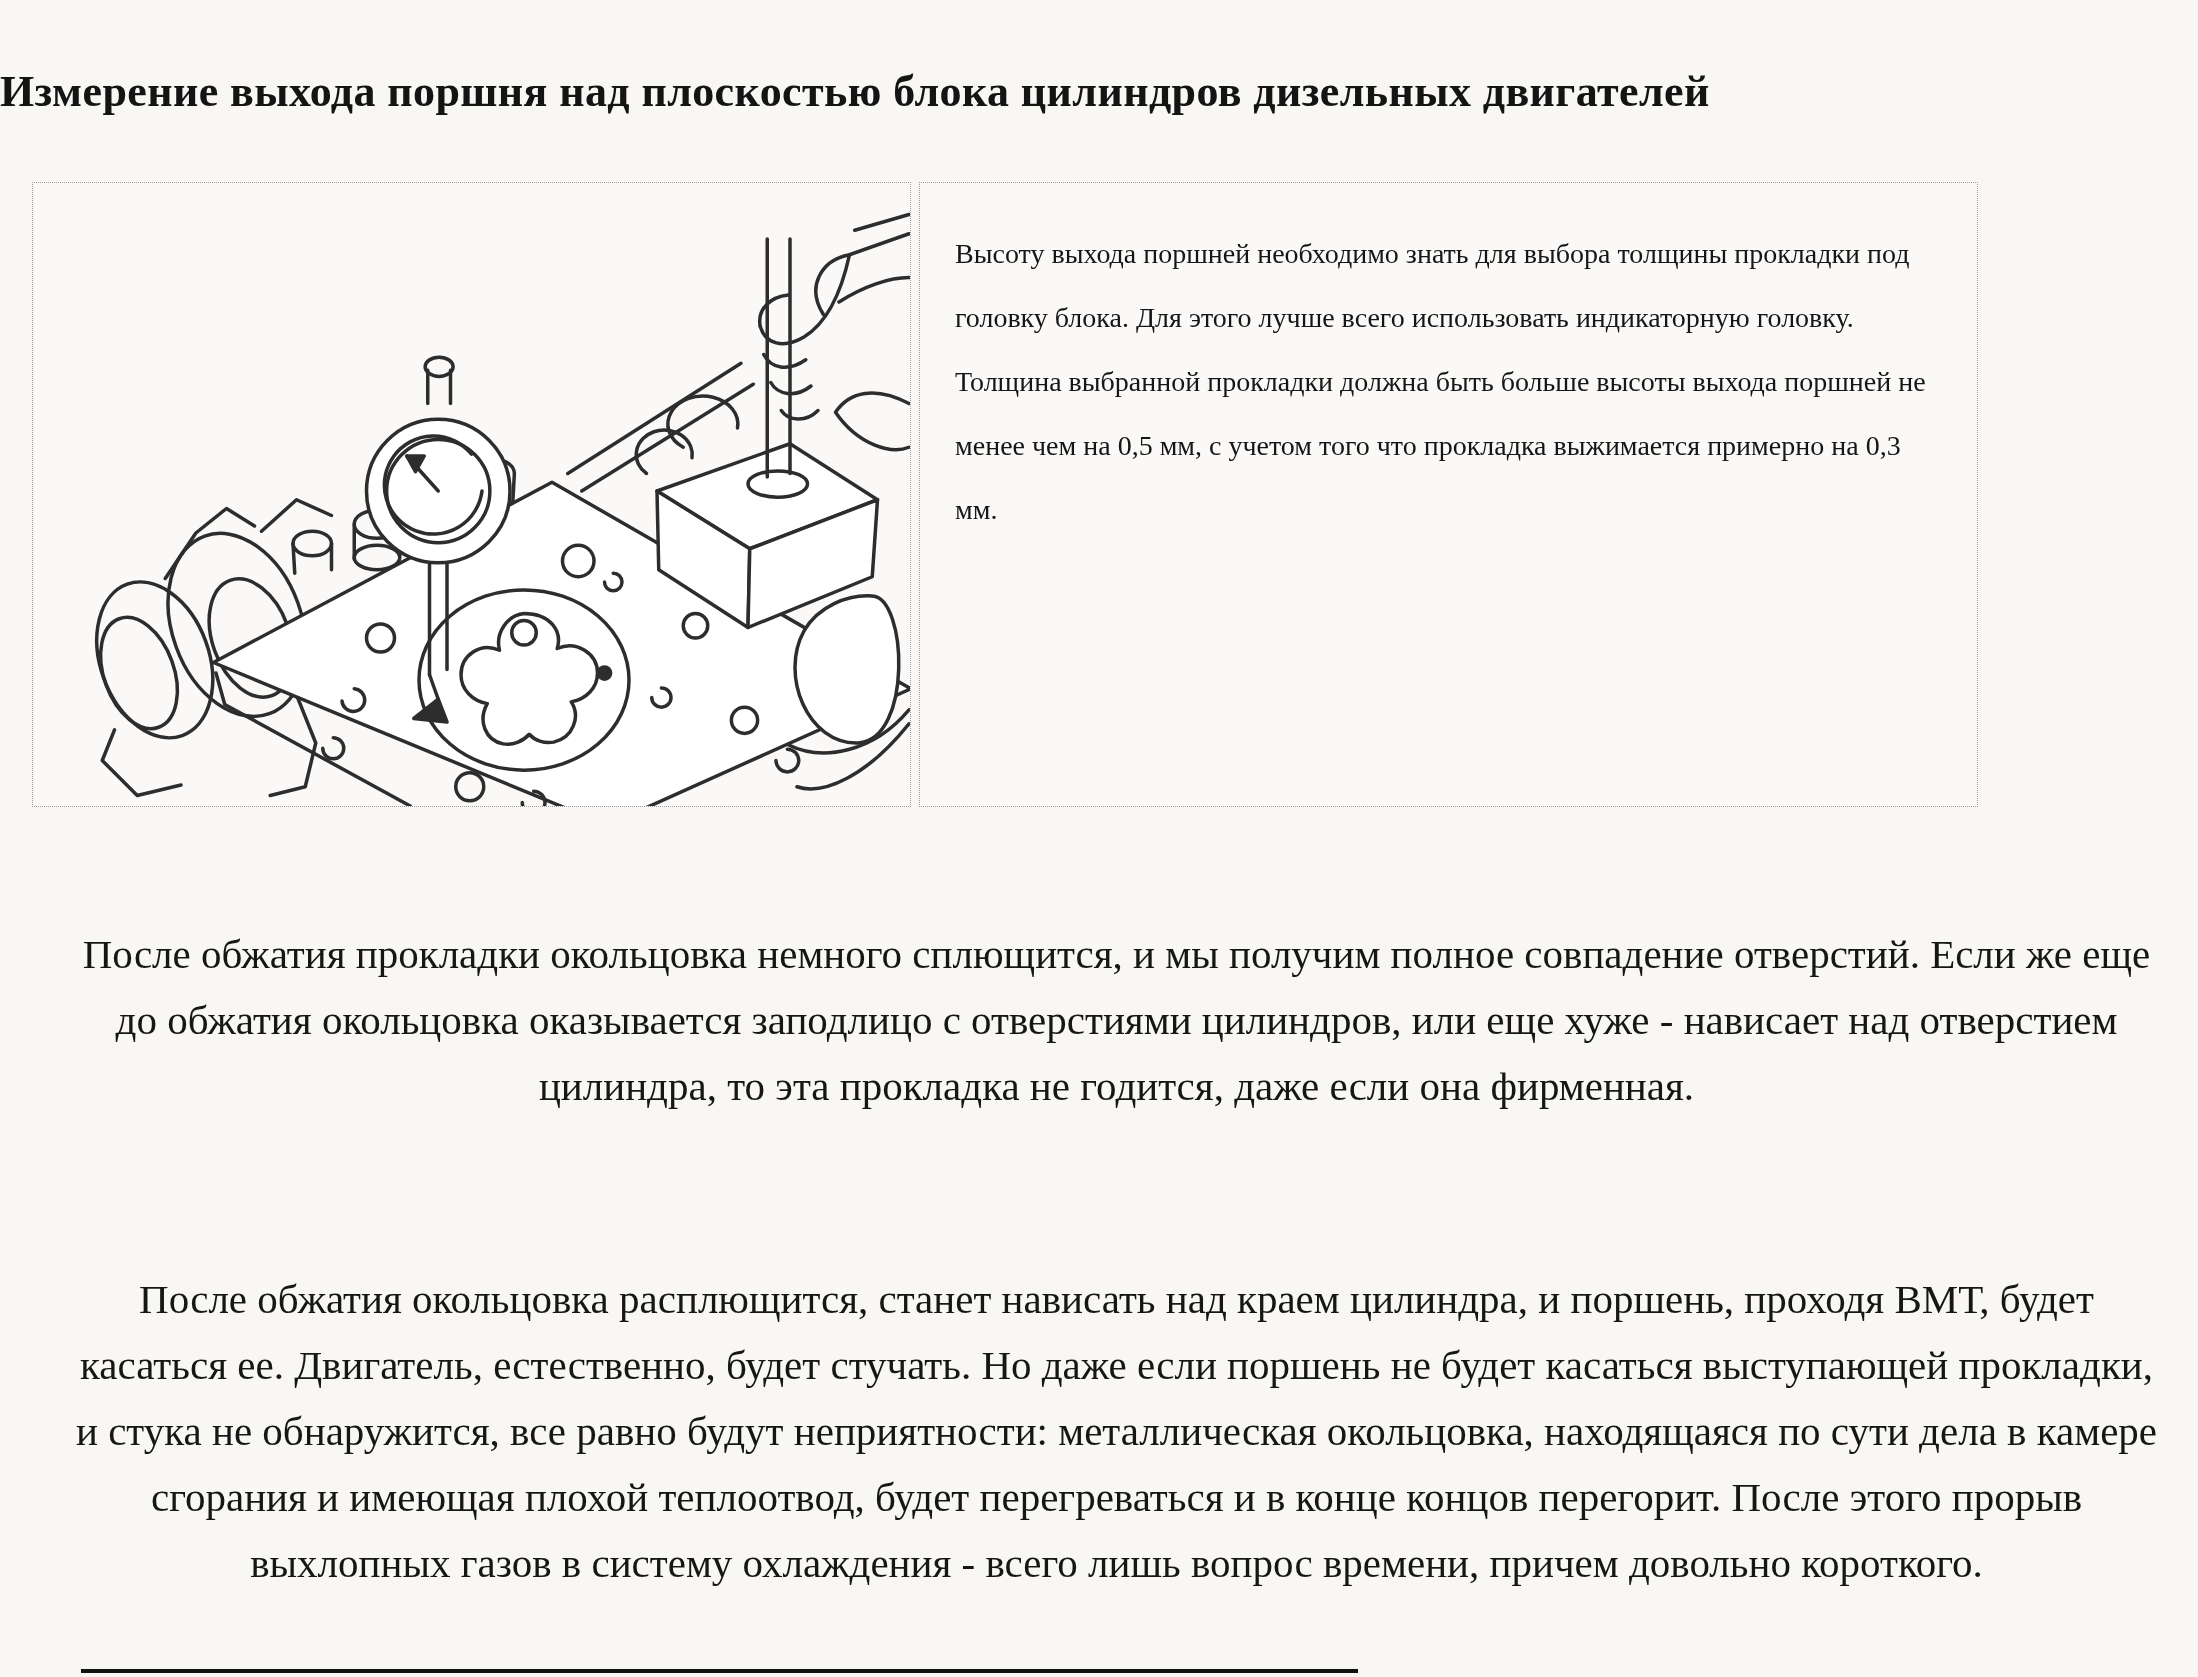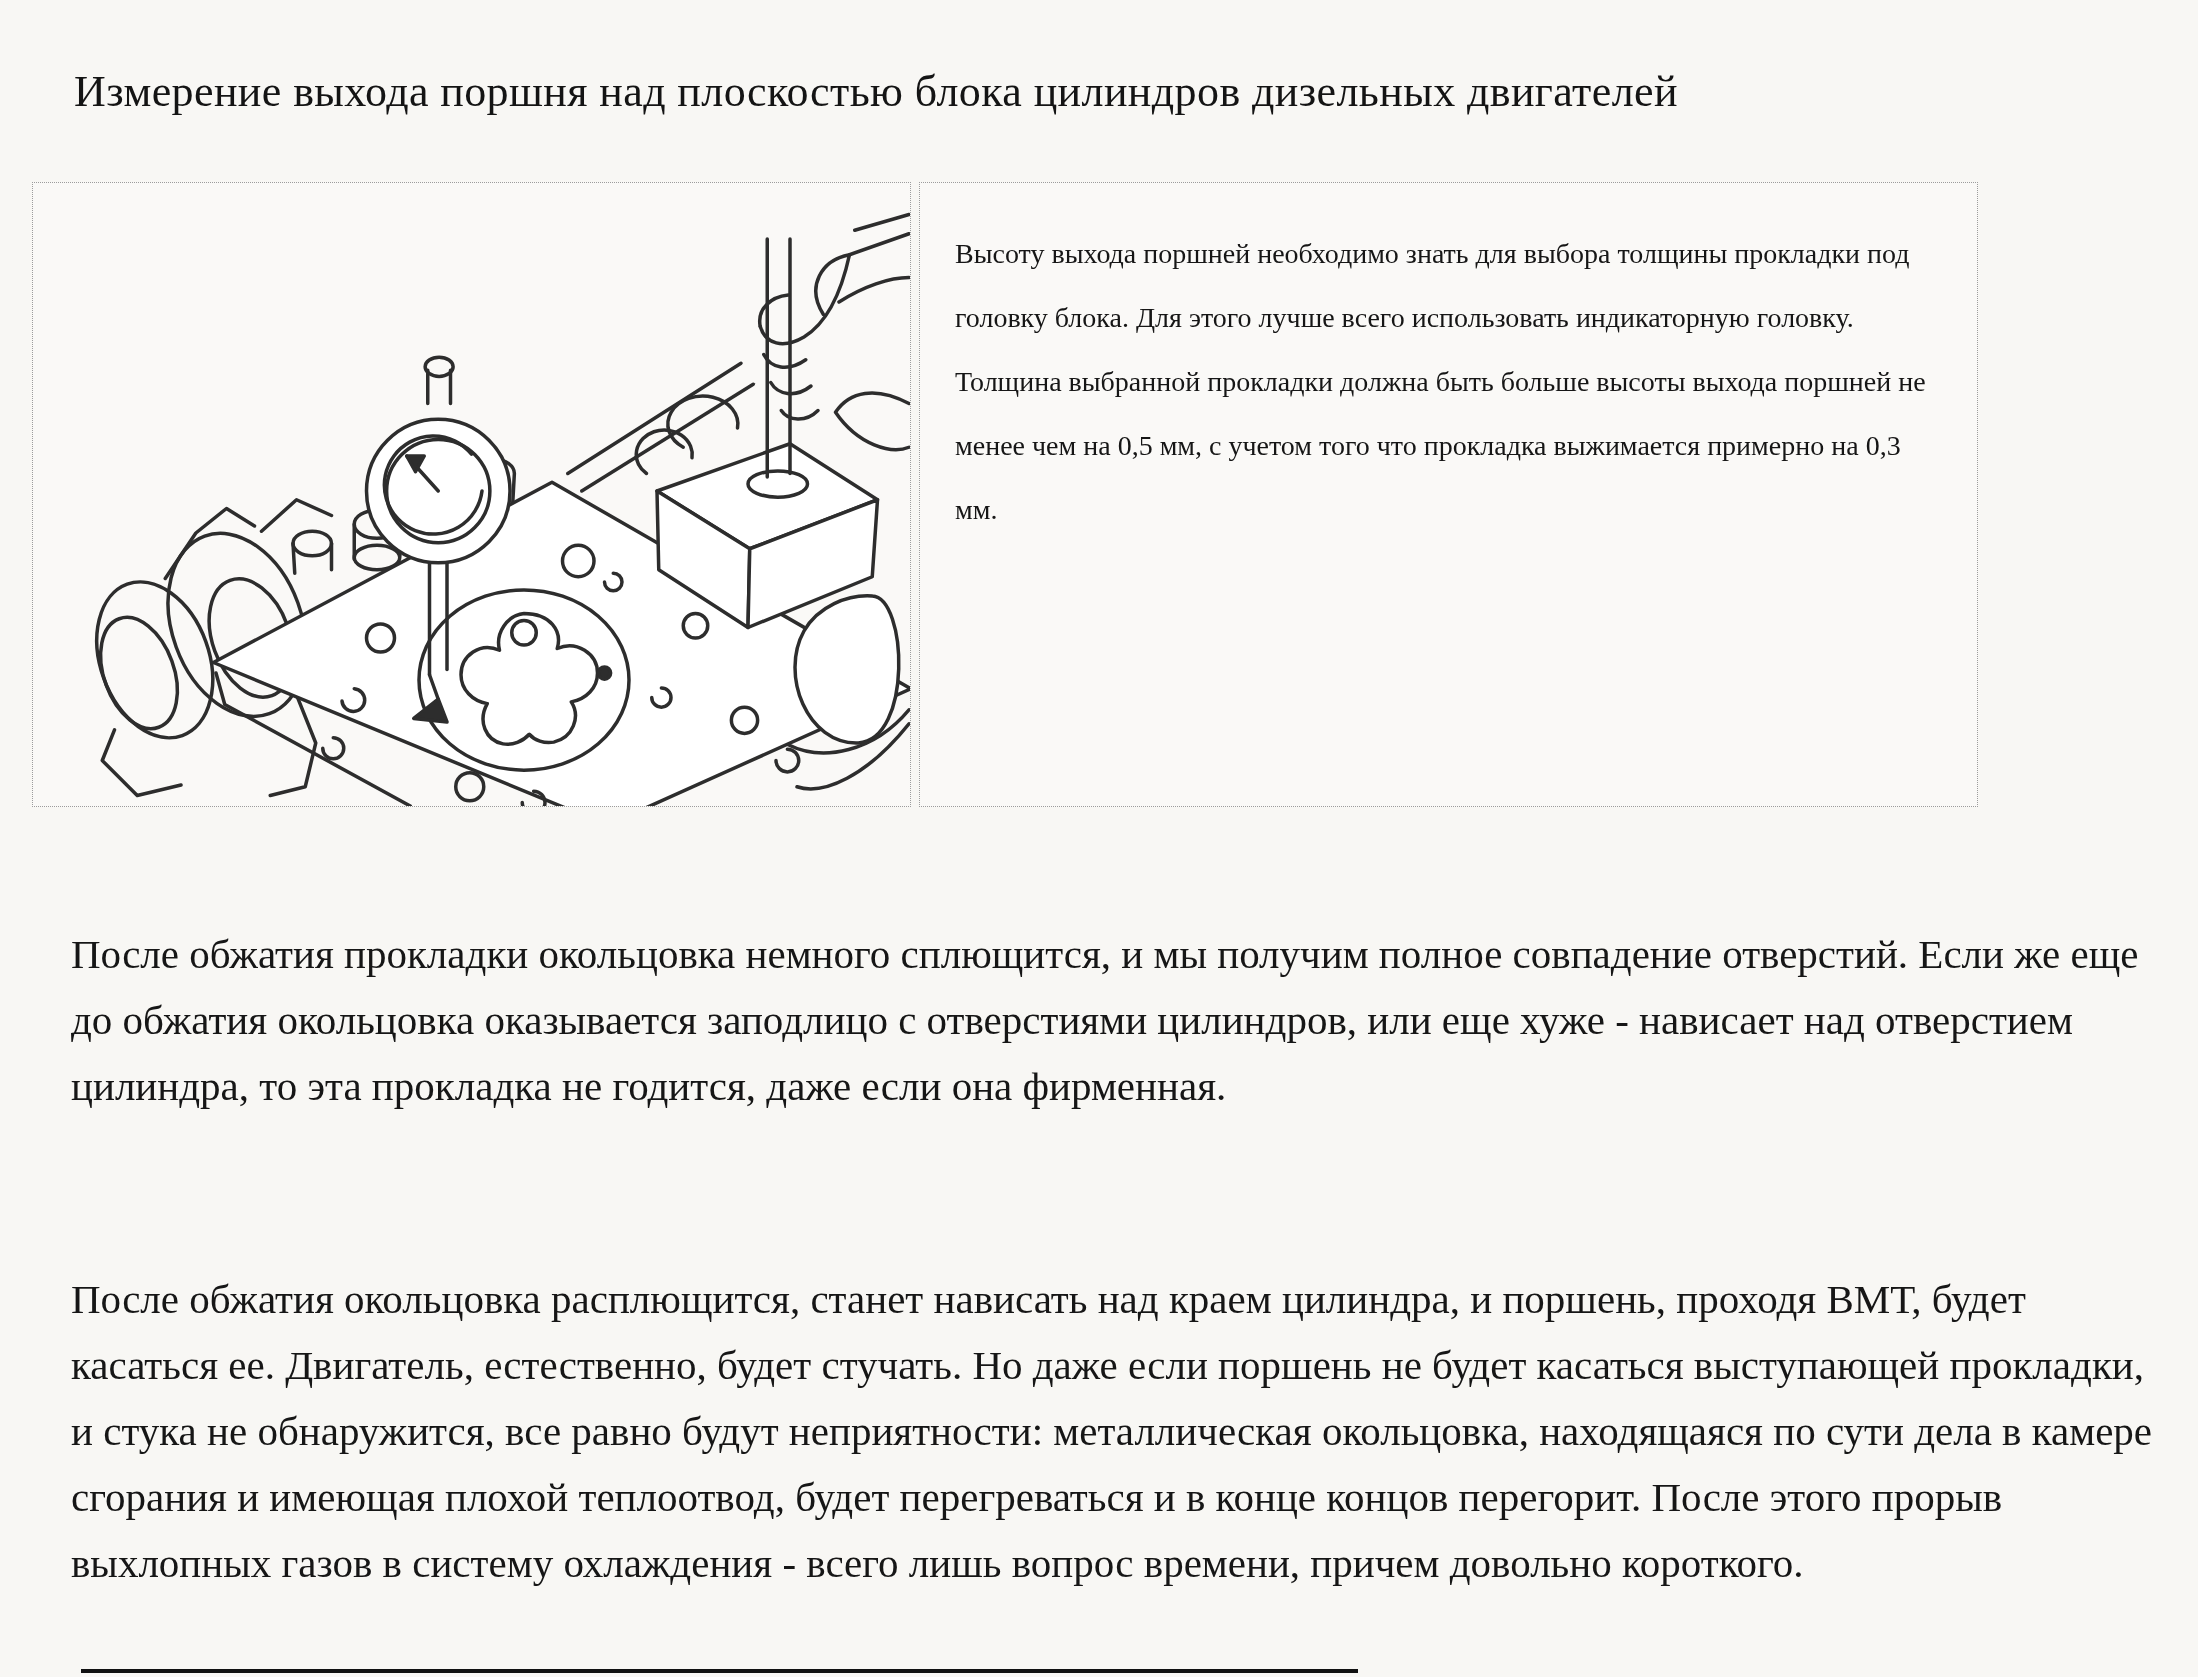--- a/index.html
+++ b/index.html
@@ -13,23 +13,22 @@
     background: #f8f7f4;
     font-family: "Liberation Serif", "DejaVu Serif", serif;
     color: #1b1b1b;
     overflow: hidden;
   }
   .page-title {
     position: absolute;
     top: 37px;
     left: 0;
     width: 1752px;
-    text-align: center;
     font-size: 44px;
-    font-weight: normal;
+    font-weight: bold;
     letter-spacing: 0.4px;
     color: #141414;
   }
   .figure-box {
     position: absolute;
     left: 32px;
     top: 182px;
     width: 879px;
     height: 625px;
     border: 1.8px dotted #9c9c9c;
@@ -55,21 +54,21 @@
     line-height: 64px;
     color: #161616;
   }
   .body-paragraph {
     position: absolute;
     left: 71px;
     width: 2091px;
     font-size: 41px;
     line-height: 66px;
     color: #161616;
-    text-align: left;
+    text-align: center;
   }
   .para-1 { top: 880px; }
   .para-2 { top: 1225px; }
   .scan-line {
     position: absolute;
     left: 81px;
     top: 1669px;
     width: 1277px;
     height: 4.4px;
     background: #111111;

